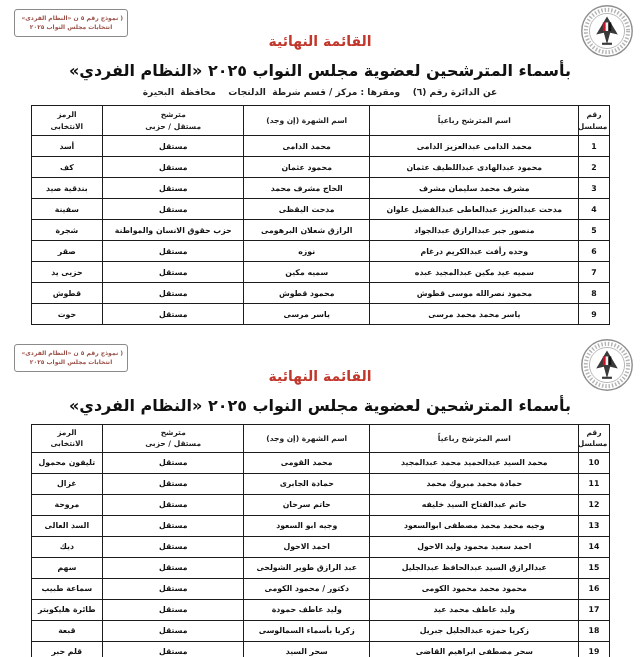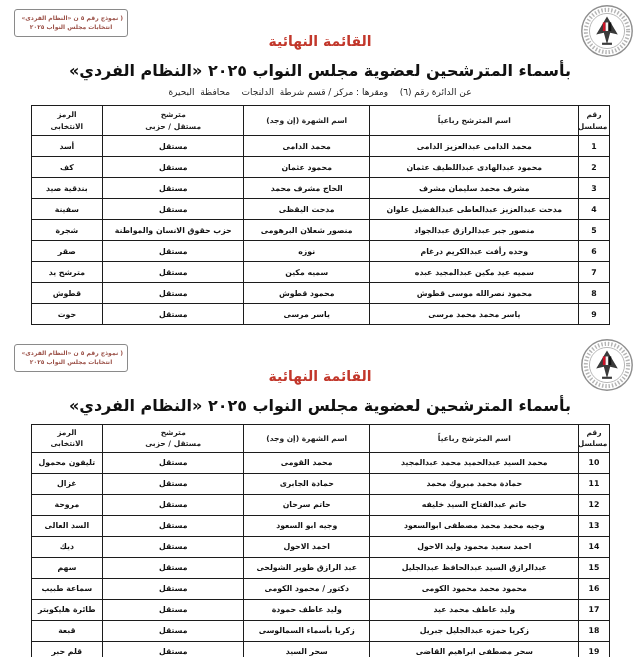--- a/index.html
+++ b/index.html
@@ -41,21 +41,21 @@
     font-size:14px; font-weight:700;
     color:#c2372b;
     letter-spacing:0.5px;
   }
   .sub-title {
     margin-top:12px;
     font-size:16px; font-weight:700; color:#111;
   }
   .district-line {
     margin-top:7px;
-    font-size:9px; font-weight:400; color:#222;
+    font-size:9px; font-weight:700; color:#222;
     white-space:pre-wrap;
   }
 
   .table-wrap { width:579px; margin:0 auto; direction:rtl; }
   .page-1 .table-wrap { margin-top:8px; }
   .page-2 .table-wrap { margin-top:9px; }
 
   table.candidates {
     width:100%; border-collapse:collapse;
     border:1.5px solid #1c1c1c;
@@ -161,37 +161,37 @@
           <tr>
             <td>4</td>
             <td>مدحت عبدالعزيز عبدالعاطى عبدالفضيل علوان</td>
             <td>مدحت اليقظى</td>
             <td>مستقل</td>
             <td>سفينة</td>
           </tr>
           <tr>
             <td>5</td>
             <td>منصور جبر عبدالرازق عبدالجواد</td>
-            <td>منصور شعلان البرهومى</td>
+            <td>الرازق شعلان البرهومى</td>
             <td>حزب حقوق الانسان والمواطنة</td>
             <td>شجرة</td>
           </tr>
           <tr>
             <td>6</td>
             <td>وحده رأفت عبدالكريم درغام</td>
             <td>نوزه</td>
             <td>مستقل</td>
             <td>صقر</td>
           </tr>
           <tr>
             <td>7</td>
             <td>سميه عيد مكين عبدالمجيد عبده</td>
             <td>سميه مكين</td>
             <td>مستقل</td>
-            <td>مترشح يد</td>
+            <td>حزبى يد</td>
           </tr>
           <tr>
             <td>8</td>
             <td>محمود نصرالله موسى قطوش</td>
             <td>محمود قطوش</td>
             <td>مستقل</td>
             <td>قطوش</td>
           </tr>
           <tr>
             <td>9</td>

